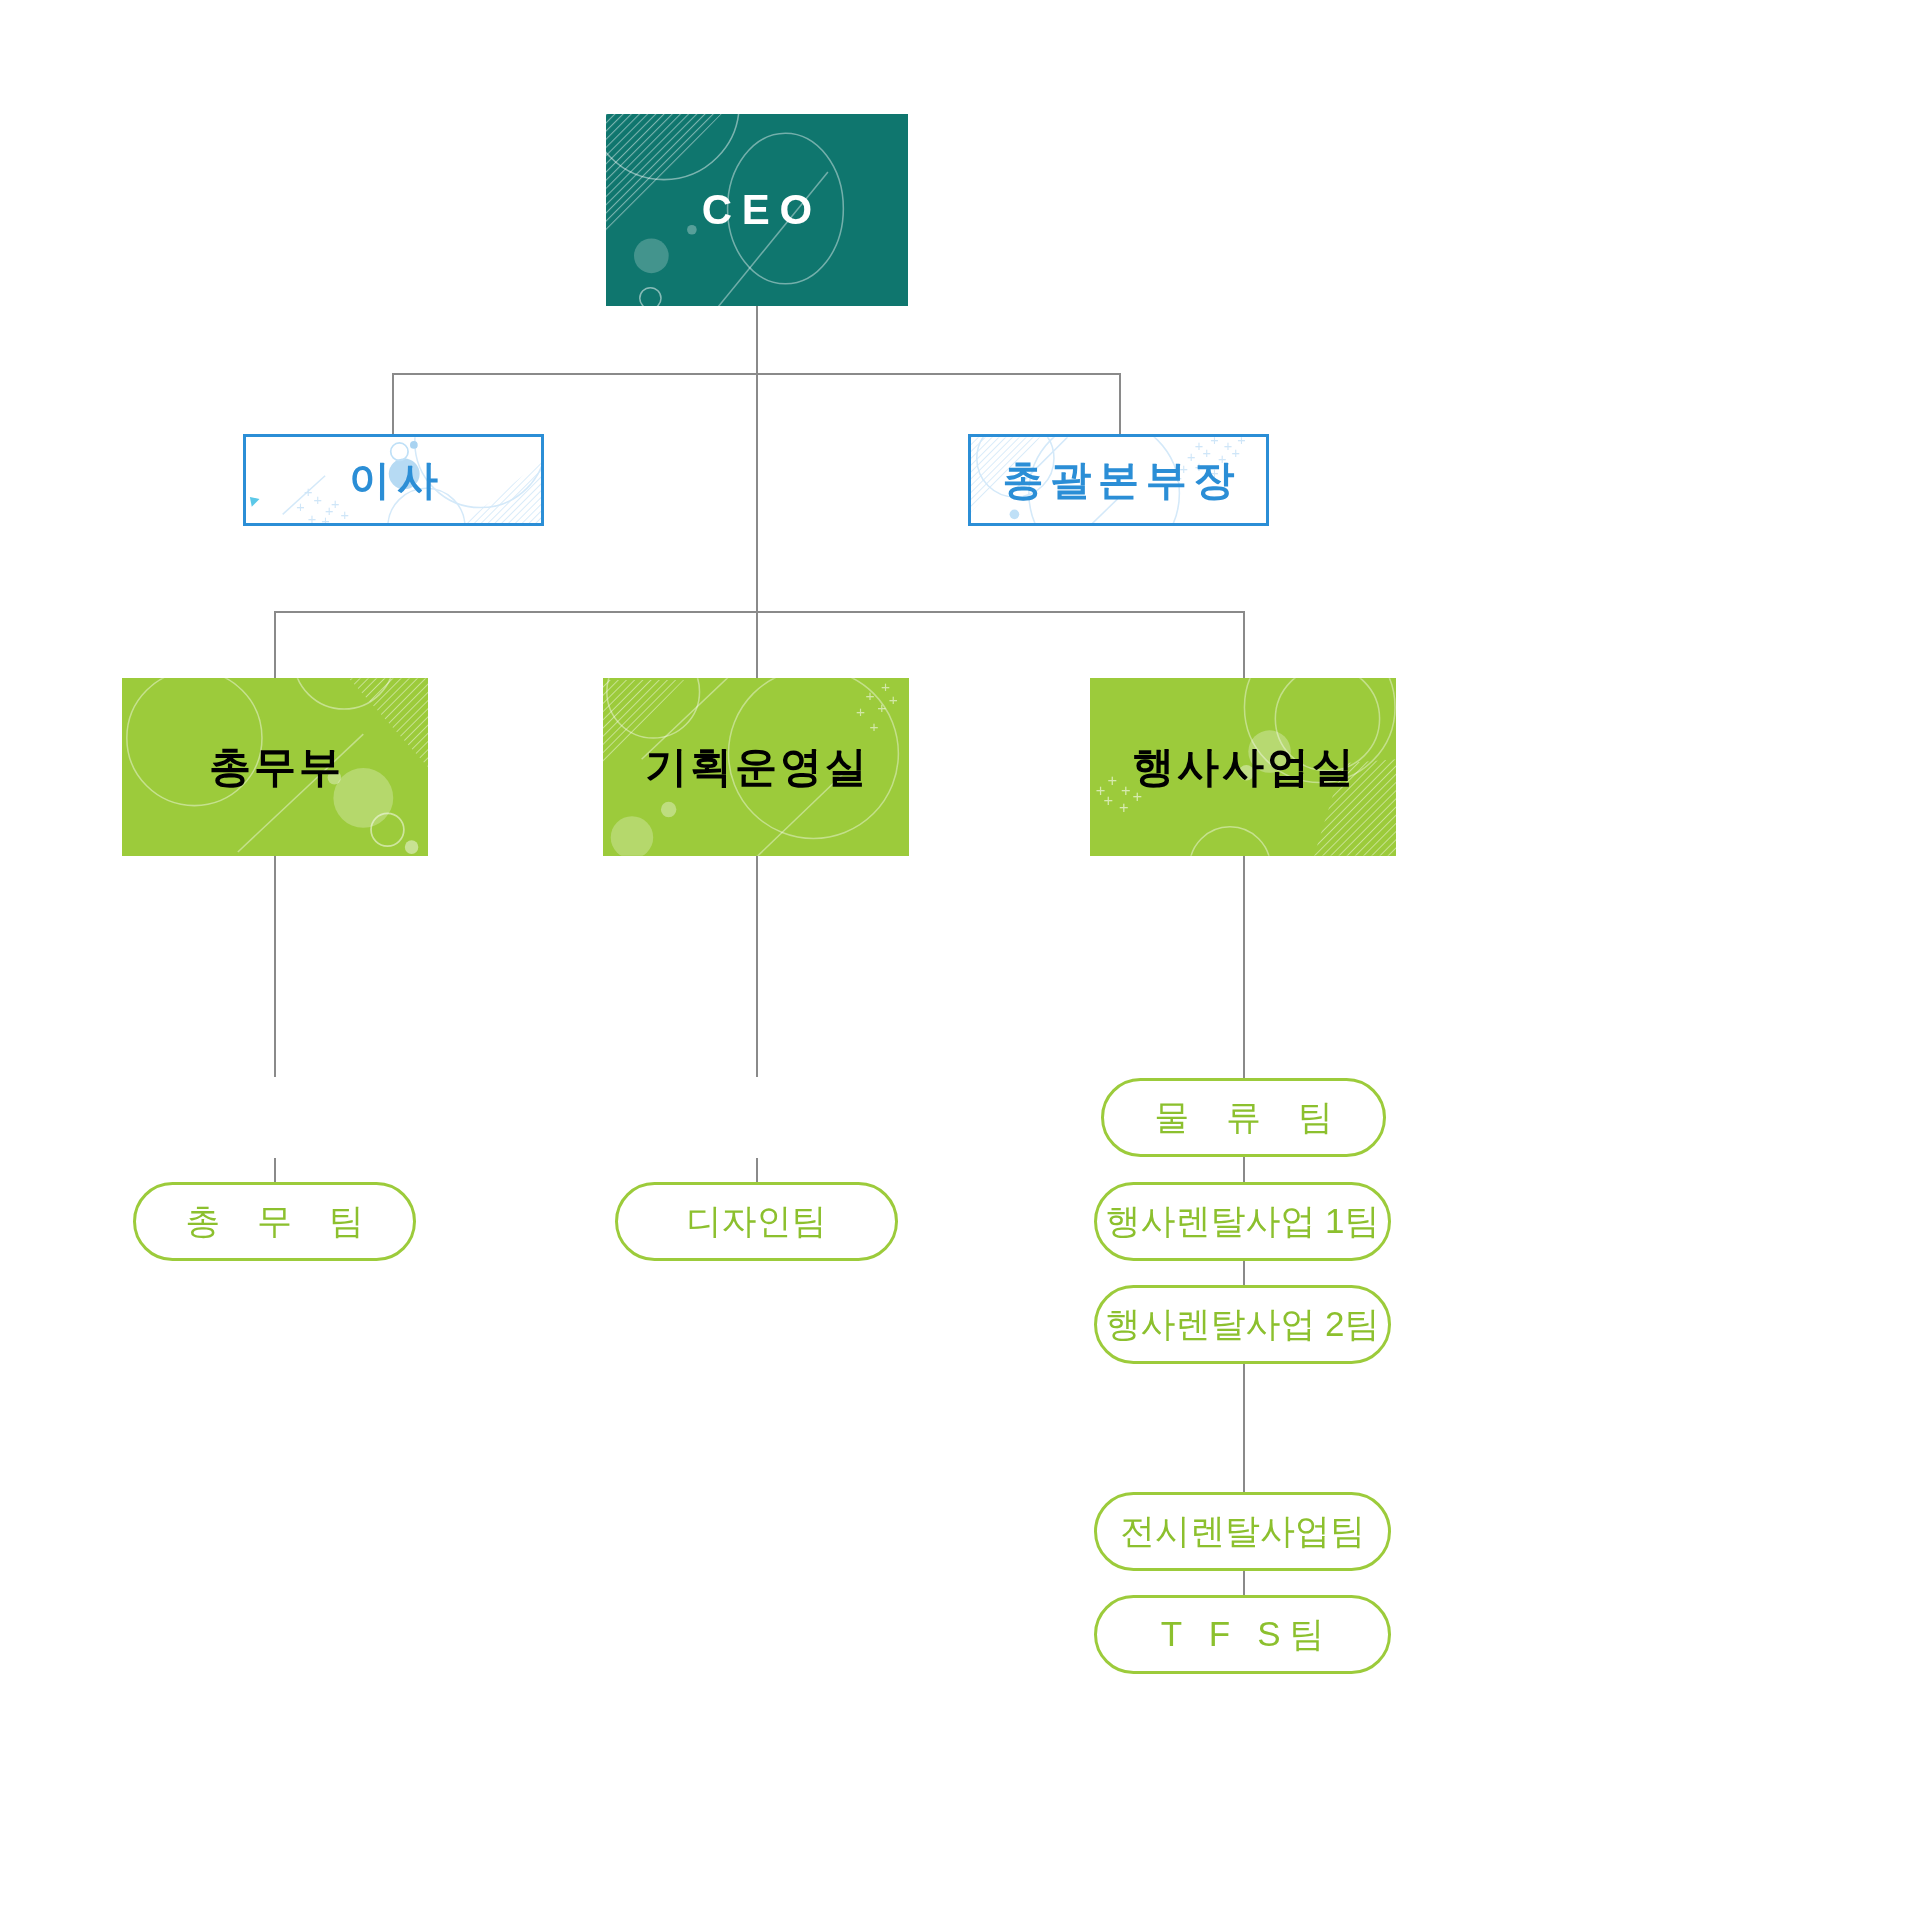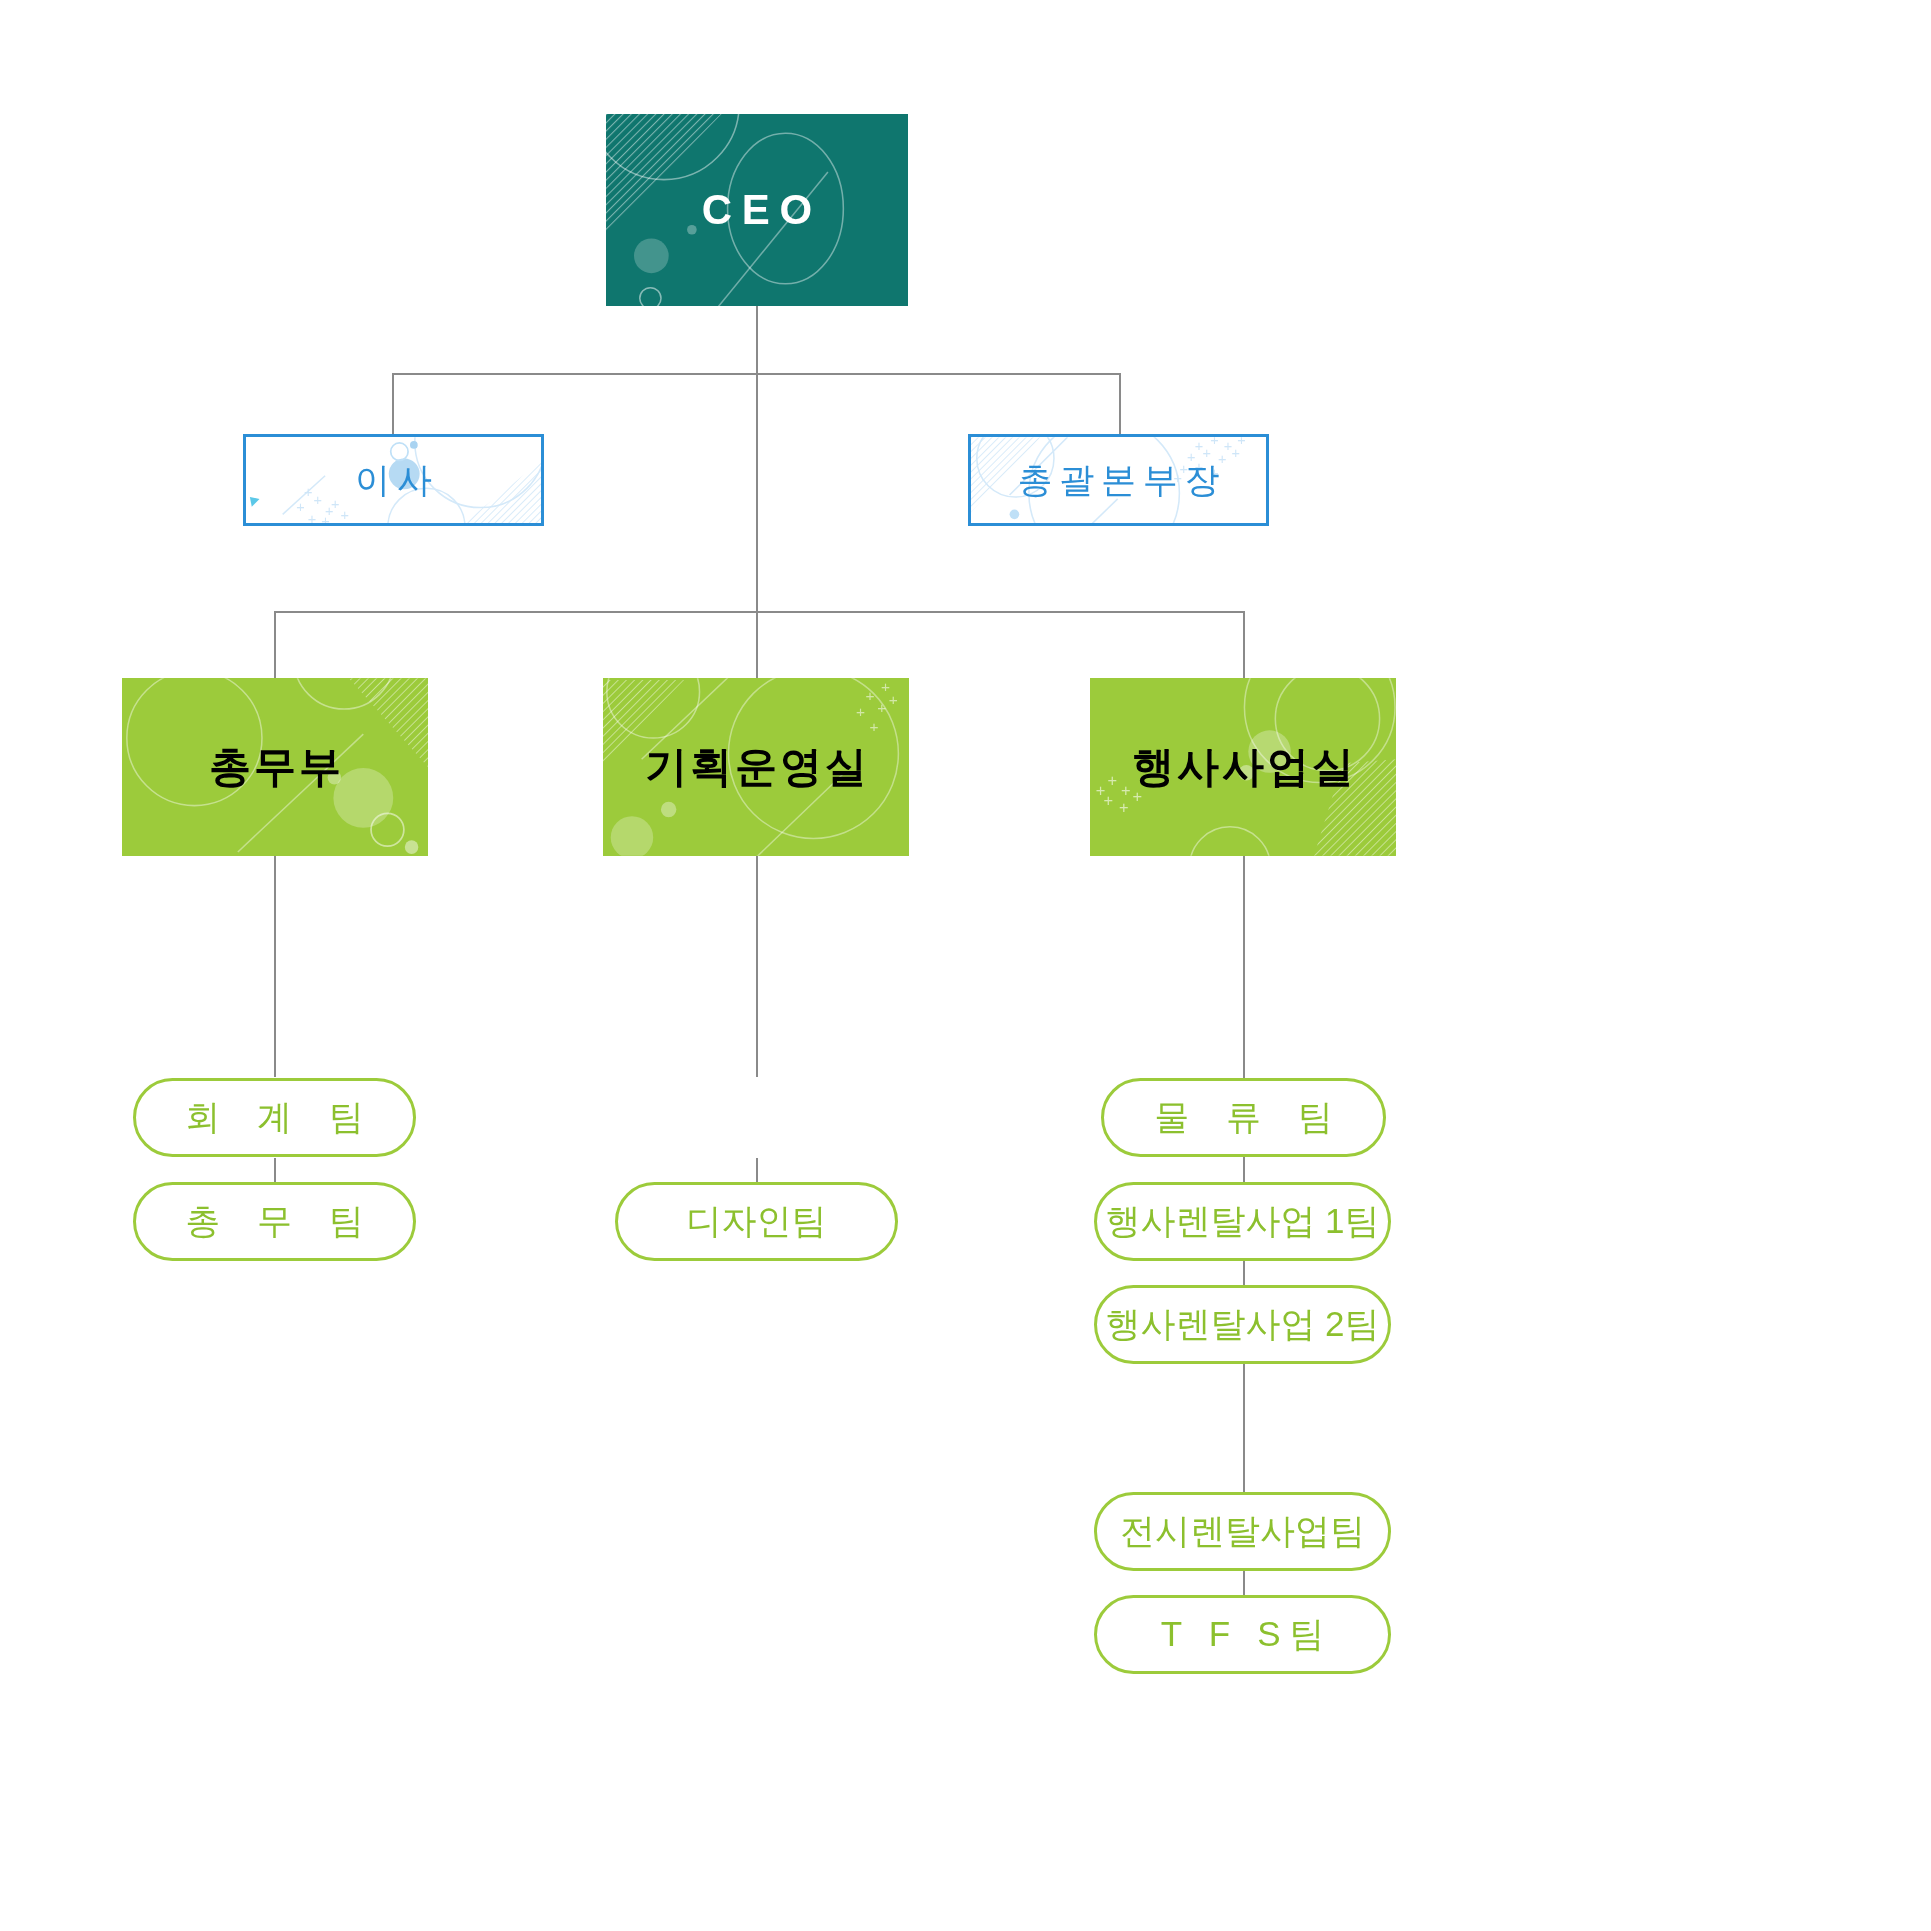--- a/index.html
+++ b/index.html
@@ -32,22 +32,22 @@
     text-indent:9.7px;
   }
 
   
   .exec{
     background:#ffffff;
     border:3.9px solid #2b8ed6;
   }
   .exec .label{
     position:relative;z-index:5;
-    color:#2b8ed6;font-weight:normal;
-    font-size:35px;letter-spacing:6.8px;
+    color:#2b8ed6;font-weight:bold;
+    font-size:41px;letter-spacing:6.8px;
     text-indent:6.8px;
   }
 
   
   .dept{
     background:#9ccb3b;
   }
   .dept .label{
     position:relative;z-index:5;
     color:#000000;font-weight:bold;
@@ -282,23 +282,20 @@
               <text x="30" y="140">+</text>
             <text x="44" y="128">+</text>
               <text x="6" y="122">+</text>
           </g>
         </g>
       </svg>
     </div>
     <span class="label">행사사업실</span>
   </div>
 
-  <div class="node team spaced" style="left:133px;top:1078px;width:283px;height:79px;">
-    <span class="label">회 계 팀</span>
-  </div>
   <div class="node team spaced" style="left:133px;top:1182px;width:283px;height:79px;">
     <span class="label">총 무 팀</span>
   </div>
 
   <div class="node team" style="left:615px;top:1182px;width:283px;height:79px;">
     <span class="label">디자인팀</span>
   </div>
 
   <div class="node team spaced" style="left:1101px;top:1078px;width:285px;height:79px;">
     <span class="label">물 류 팀</span>

